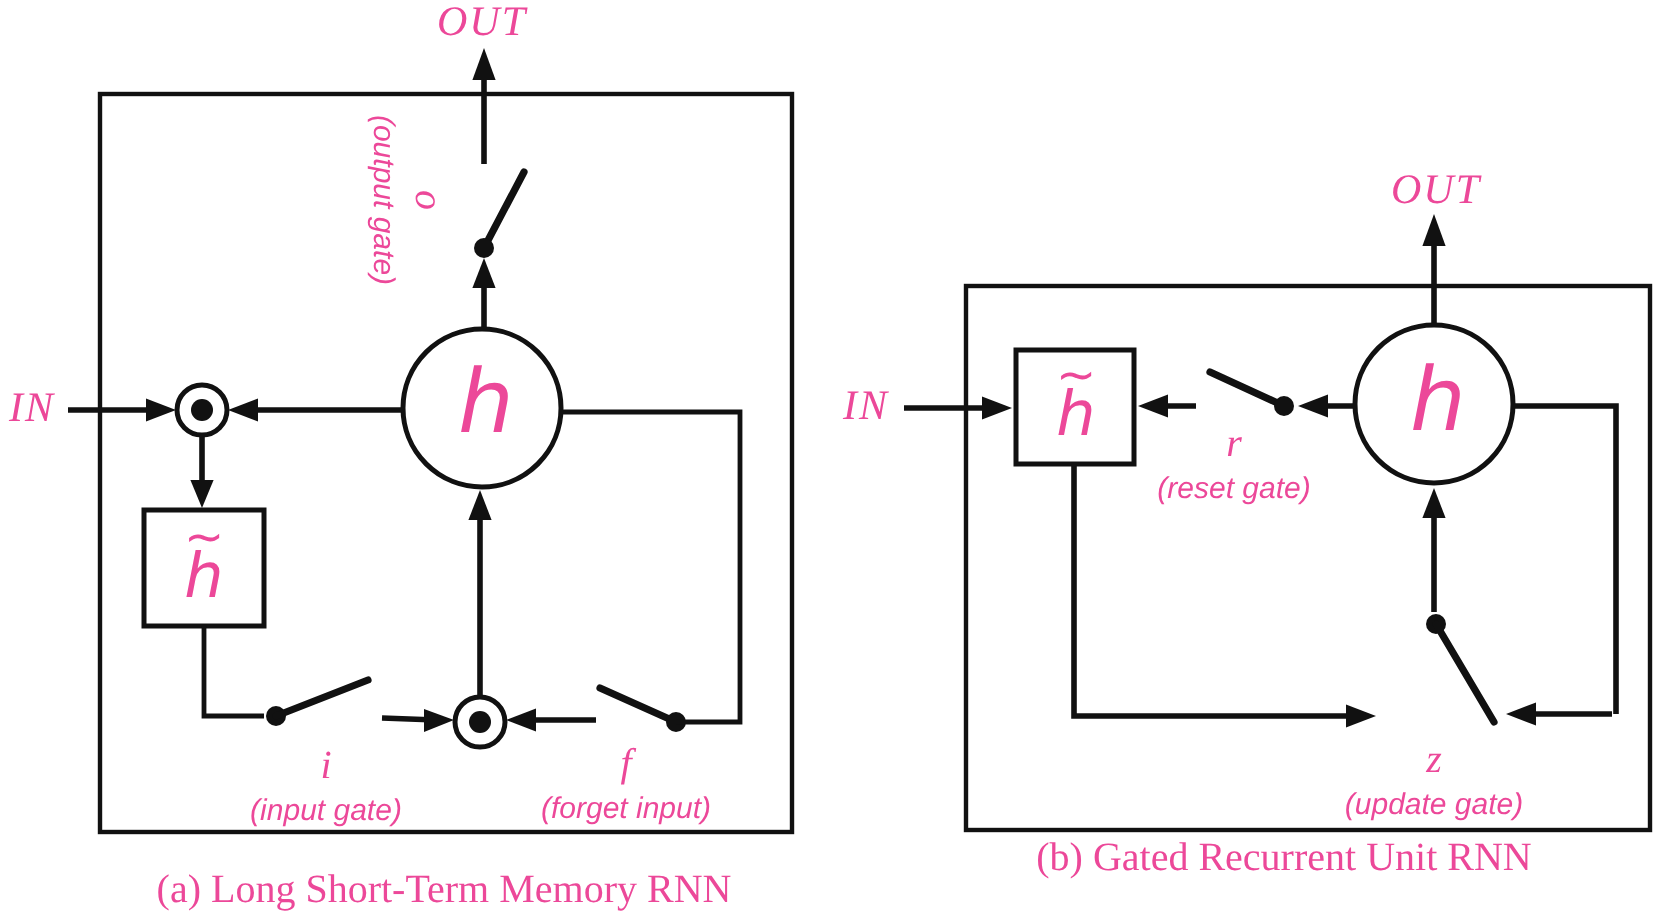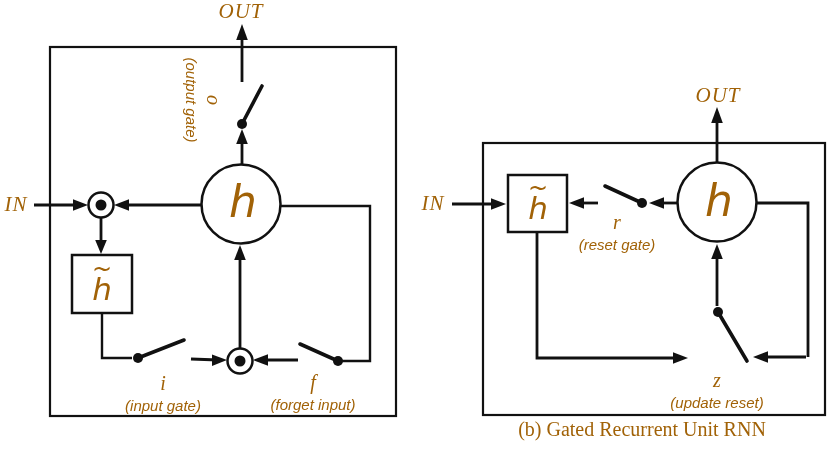--- a/index.html
+++ b/index.html
@@ -1,21 +1,21 @@
 <!DOCTYPE html>
 <html><head>
 <meta charset="utf-8">
 <style>
   html,body{margin:0;padding:0;background:#ffffff;}
   .canvas{
     position:relative;
     width:829px;height:460px;
     background:#ffffff;
     font-family:"Liberation Serif", serif;
-    color:#a16207;
+    color:#ec4899;
     overflow:hidden;
   }
   svg{position:absolute;left:0;top:0;}
   svg .wire{stroke:#111;stroke-width:2.8;fill:none;}
   svg .thin{stroke:#111;stroke-width:2.4;fill:none;}
   svg .frame{stroke:#111;stroke-width:2.2;fill:none;}
   svg .node{stroke:#111;stroke-width:2.5;fill:#ffffff;}
   svg .blade{stroke:#111;stroke-width:3.6;fill:none;stroke-linecap:round;}
   svg .dot{fill:#111;stroke:none;}
   svg .head{fill:#111;stroke:none;}
@@ -167,35 +167,36 @@
   <div class="lbl gate" style="left:163px;top:393px;">
     <div class="sym">i</div>
     <div class="name">(input gate)</div>
   </div>
 
   <div class="lbl gate" style="left:313px;top:392px;">
     <div class="sym">f</div>
     <div class="name">(forget input)</div>
   </div>
 
+  <div class="lbl caption" style="left:222px;top:445px;">(a) Long Short-Term Memory RNN</div>
 
   <div class="lbl io" style="left:718px;top:95px;">OUT</div>
   <div class="lbl io" style="left:433px;top:203px;">IN</div>
   <div class="lbl state" style="left:719px;top:201px;">h</div>
 
   <div class="lbl cand" style="left:538px;top:203px;">
     <span class="tilde">~</span>
     <span class="letter">h</span>
   </div>
 
   <div class="lbl gate" style="left:617px;top:232px;">
     <div class="sym">r</div>
     <div class="name">(reset gate)</div>
   </div>
 
   <div class="lbl gate" style="left:717px;top:390px;">
     <div class="sym">z</div>
-    <div class="name">(update reset)</div>
+    <div class="name">(update gate)</div>
   </div>
 
   <div class="lbl caption" style="left:642px;top:429px;">(b) Gated Recurrent Unit RNN</div>
 
 </div>
 
 </body></html>

